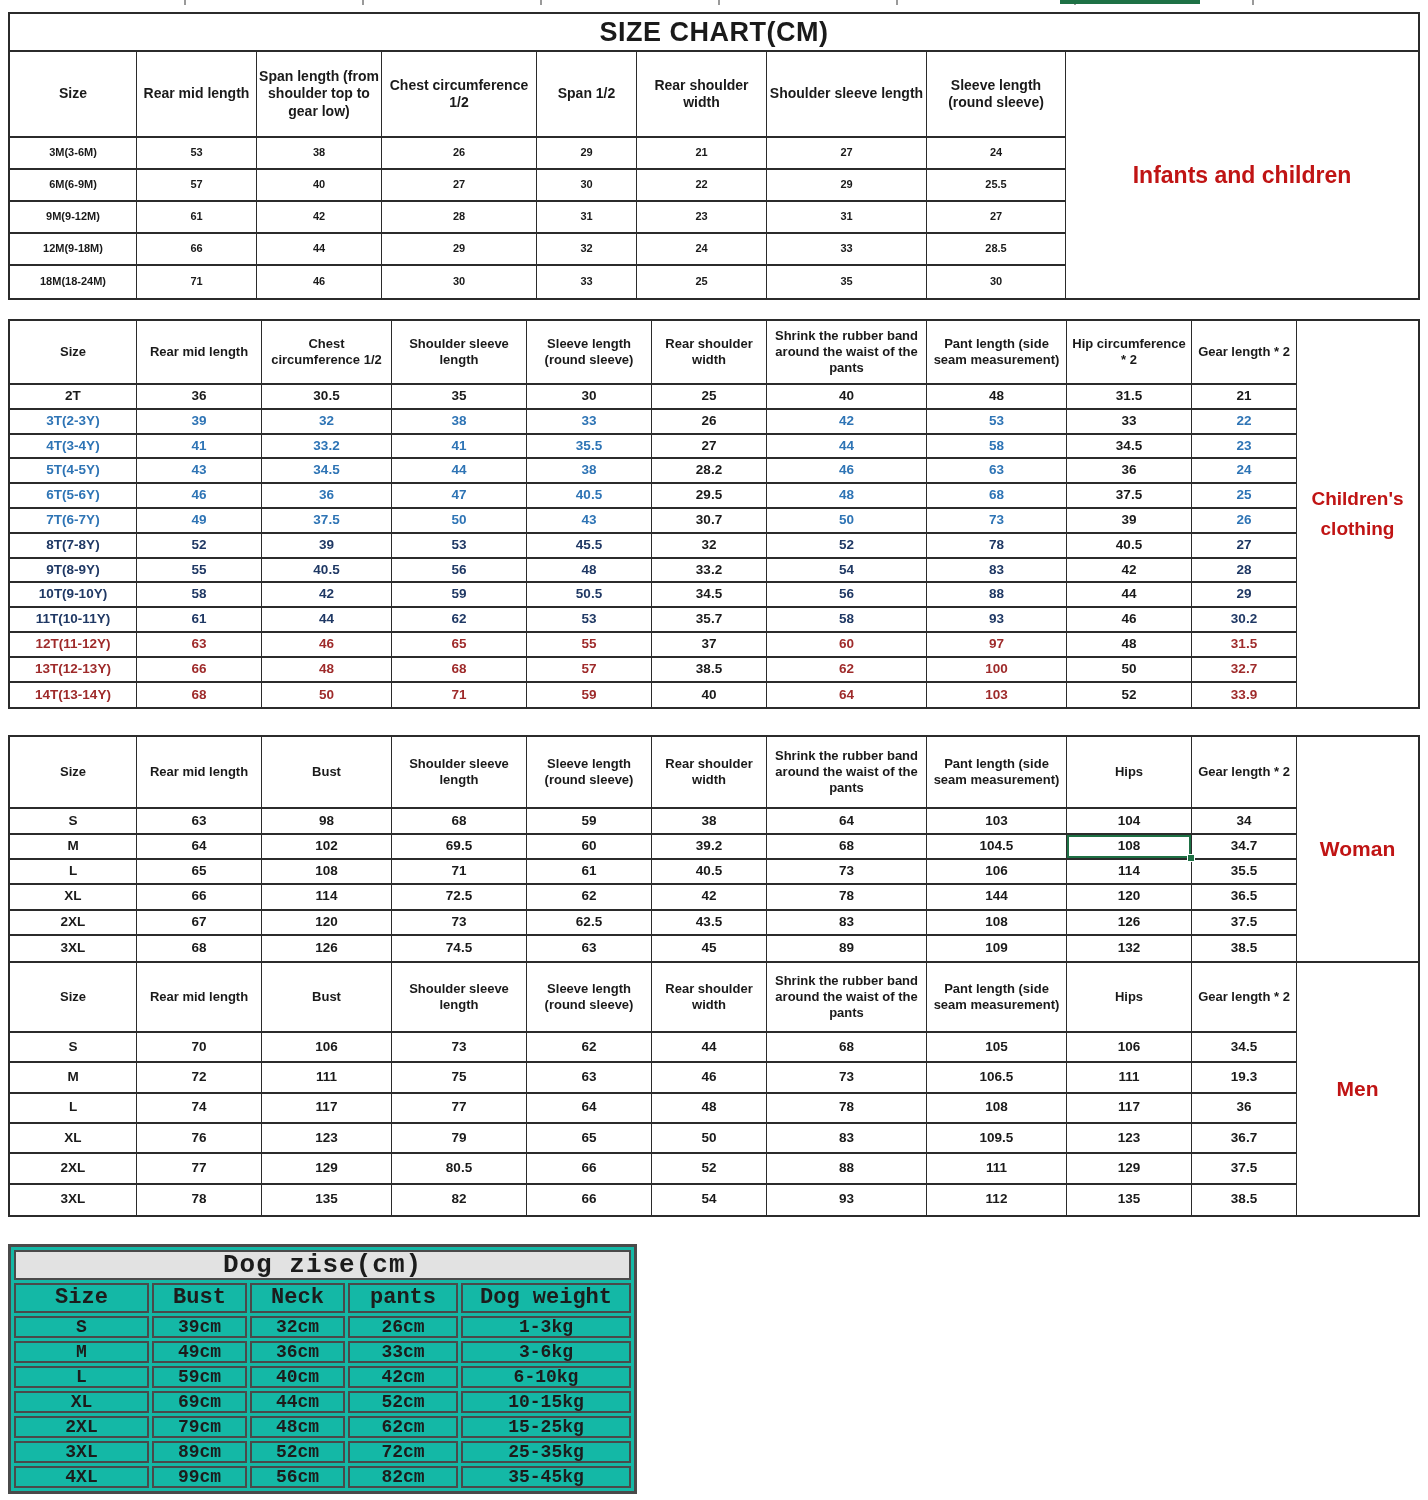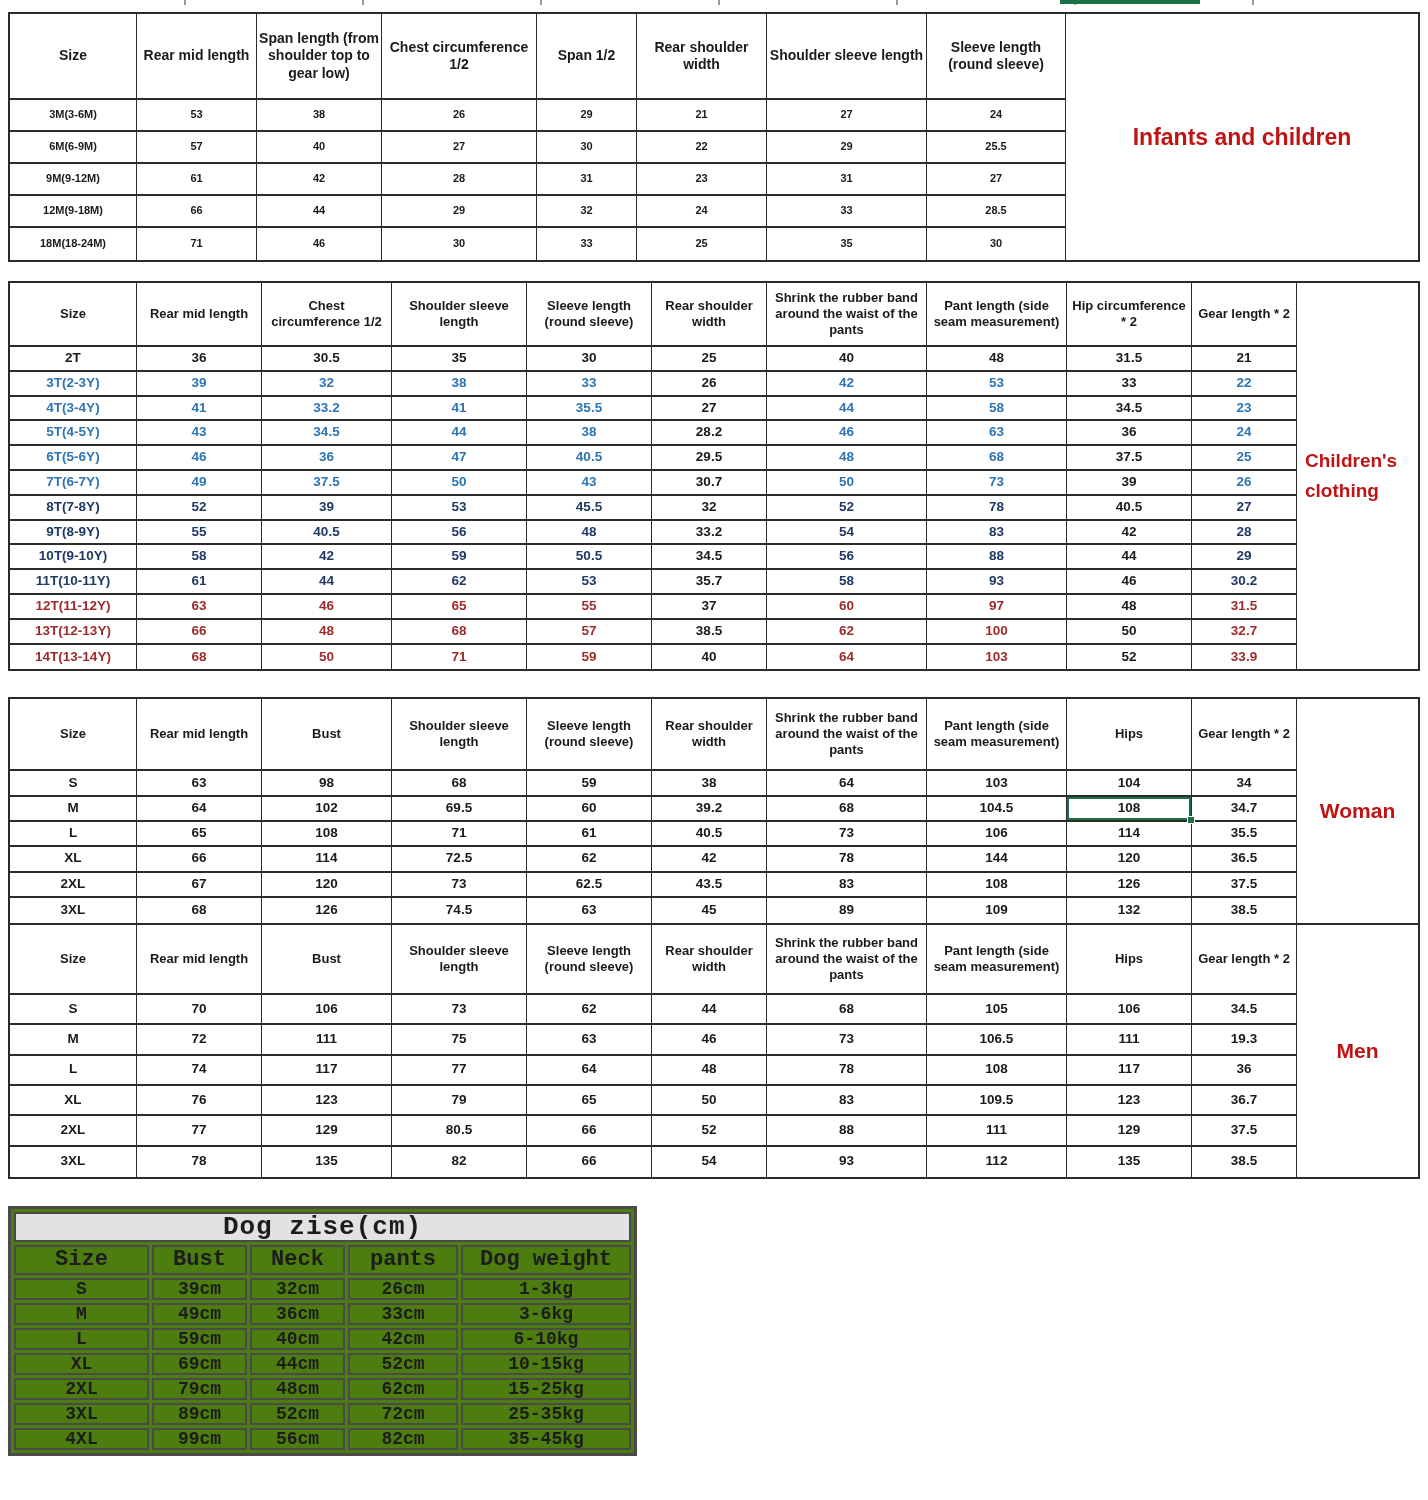--- a/index.html
+++ b/index.html
@@ -24,21 +24,21 @@
   .green-seg{position:absolute;left:1052px;top:0;width:140px;height:4px;background:var(--green)}
 
   
   .tbl{border:2.5px solid var(--line);background:#fff}
   .body{display:flex}
   .cell,.hcell{display:flex;align-items:center;justify-content:center;text-align:center;
     border-right:1.5px solid var(--line);border-bottom:2px solid var(--line);
     font-weight:bold;line-height:1.25;padding:1px 2px}
   .hcell{font-size:13px}
   .rows .trow:last-child .cell{border-bottom:none}
-  .side-label{flex:1;display:flex;align-items:center;justify-content:center;
+  .side-label{flex:1;display:flex;align-items:center;justify-content:center;text-align:center;
     color:var(--redlabel);font-weight:bold;padding:12px 8px}
 
   
   .infants{margin-top:2px}
   .t1cols{display:grid;grid-template-columns:127px 120px 125px 155px 100px 130px 160px 139px}
   .infants .title{height:38px;display:flex;align-items:center;justify-content:center;
     font-weight:bold;font-size:27px;border-bottom:2px solid var(--line);letter-spacing:.5px}
   .infants .left{width:1056px}
   .infants .hrow{height:86px}
   .infants .trow .cell{height:32px;font-size:11px}
@@ -69,40 +69,41 @@
   .men .hrow{height:70px}
   .men .trow .cell{height:30.3px;font-size:13.5px}
   .adults .side-label{font-size:21px}
 
   
   .cell.selected{box-shadow:inset 0 0 0 2px var(--green);position:relative}
   .cell.selected::after{content:"";position:absolute;right:-4px;bottom:-4px;width:6px;height:6px;
     background:var(--green);border:1px solid #fff;z-index:3}
 
   
-  .dog{margin-top:27px;width:629px;border:3px solid var(--dogline);padding:3px;background:#4d7c0f;
+  .dog{margin-top:27px;width:629px;border:3px solid var(--dogline);padding:3px;background:#14b8a6;
     font-family:"Liberation Mono","DejaVu Sans Mono",monospace}
   .dog-row{display:grid;grid-template-columns:135px 95px 95px 110px 1fr;gap:3px;margin-bottom:3px}
   .dog-row:last-child{margin-bottom:0}
   .dog-cell{border:2px solid var(--dogline);display:flex;align-items:center;justify-content:center;
     font-weight:bold;color:#1c1c1c;height:22px;font-size:18px}
   .dog-title-row{display:grid;grid-template-columns:1fr;gap:3px;margin-bottom:3px}
   .dog-title{height:30px;background:#e2e2e2;font-size:26px;letter-spacing:1px}
   .dog-head .dog-cell{height:30px;font-size:22px}
 </style>
 </head>
 <body>
 
 <div class="page">
 
   <div class="top-strip">
     <div class="green-seg"></div>
   </div>
 
   <section class="tbl infants">
+    <div class="title">SIZE CHART(CM)</div>
     <div class="body">
       <div class="left">
         <div class="hrow t1cols">
           <div class="hcell">Size</div>
           <div class="hcell">Rear mid length</div>
           <div class="hcell">Span length (from shoulder top to gear low)</div>
           <div class="hcell">Chest circumference 1/2</div>
           <div class="hcell">Span 1/2</div>
           <div class="hcell">Rear shoulder width</div>
           <div class="hcell">Shoulder sleeve length</div>

